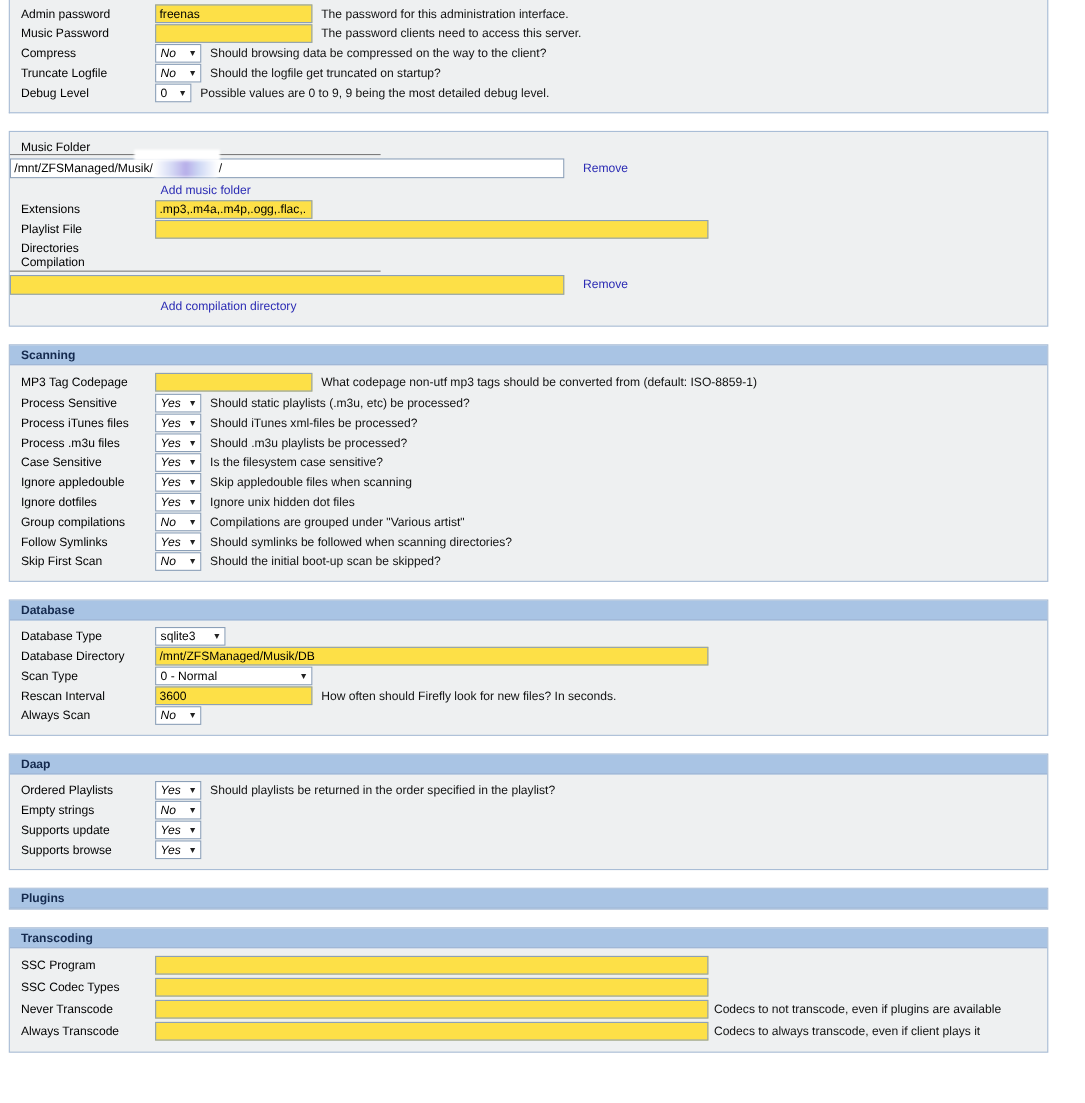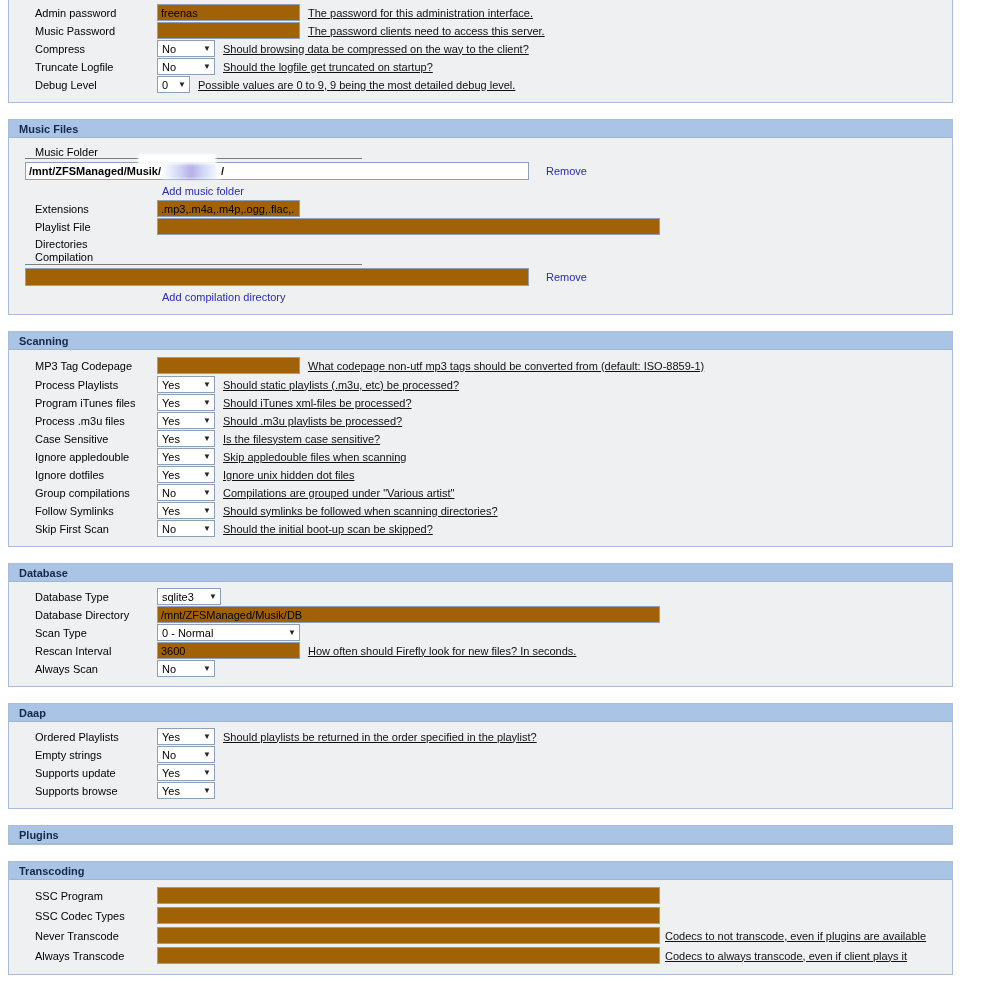--- a/index.html
+++ b/index.html
@@ -18,60 +18,59 @@
   }
   .section.first { border-top: none; }
   .sec-header {
     background: #a9c4e4;
     color: #14294d;
     font-weight: bold;
     padding: 3px 10px 2px 10px;
     height: 18px;
     border-bottom: 1px solid #9fb6d4;
   }
-  .sec-body { padding: 6px 8px 8px 10px; position: relative; margin-left: 16px; }
+  .sec-body { padding: 6px 8px 8px 10px; position: relative; }
 
   .row { display: flex; align-items: center; height: 17px; margin-bottom: 1px; white-space: nowrap; }
   .row.tall { height: auto; }
   .lbl { width: 122px; flex-shrink: 0; color: #000; }
-  .desc { margin-left: 8px; color: #111; text-decoration: underline; }
+  .desc { margin-left: 8px; color: #111; }
 
   input.txt {
-    height: 17px; border: 1px solid #8ca0b8; background: #a16207;
+    height: 17px; border: 1px solid #8ca0b8; background: #fde047;
     font-family: "Liberation Sans", sans-serif; font-size: 11px;
     padding: 0 3px; margin: 0;
   }
   .w-s { width: 143px; }
   .w-l { width: 503px; }
 
   .sel {
     display: inline-flex; align-items: center; justify-content: space-between;
     height: 17px; border: 1px solid #8ca0b8; background: #fff;
     padding: 0 3px 0 4px; cursor: default; flex-shrink: 0;
   }
   .sel .arrow { font-size: 8px; color: #222; margin-left: 5px; line-height: 1; }
   .sel-xs { width: 33px; }
-  .sel-s  { width: 58px; }
+  .sel-s  { width: 42px; font-style: italic; }
   .sel-m  { width: 64px; }
   .sel-l  { width: 143px; }
 
   a.link { color: #2b2bb4; text-decoration: none; cursor: pointer; }
 
   .label-rule {
     margin-left: -10px; padding-left: 10px; width: 337px;
     border-bottom: 1px solid #7d7d7d;
   }
   .two-line { line-height: 13px; padding-top: 2px; }
 
   .fullrow { margin-left: -10px; }
   .fake-input {
     width: 504px; height: 18px; border: 1px solid #8ca0b8; background: #fff;
     display: flex; align-items: center; padding: 0 3px; position: relative;
     font-size: 11px;
-    font-weight: bold;
   }
   .redacted {
     display: inline-block; width: 58px; height: 15px; margin: 0 1px;
     background: linear-gradient(90deg, #ffffff 0%, #d9def6 25%, #b7aee9 50%, #cdd7f4 70%, #ffffff 100%);
     filter: blur(1.5px);
   }
   .blur-blob {
     position: absolute; top: -9px; left: 112px; width: 78px; height: 10px;
     background: #fff; filter: blur(1px); pointer-events: none;
   }
@@ -118,21 +117,20 @@
         <span class="sel sel-xs">
           <span>0</span>
           <span class="arrow">▼</span>
         </span>
         <span class="desc">Possible values are 0 to 9, 9 being the most detailed debug level.</span>
       </div>
     </div>
   </div>
 
   <div class="section">
-    <div class="sec-header">Music Files</div>
     <div class="sec-body">
       <div class="row" style="height:16px;">
         <span class="label-rule">Music Folder</span>
       </div>
       <div class="row fullrow gap-sm" style="height:20px;">
         <div class="fake-input">
           <span class="blur-blob"></span>
           <span>/mnt/ZFSManaged/Musik/</span>
             <span class="redacted"></span>
             <span>/</span>
@@ -168,29 +166,29 @@
 
   <div class="section">
     <div class="sec-header">Scanning</div>
     <div class="sec-body">
       <div class="row" style="height:19px;">
         <span class="lbl">MP3 Tag Codepage</span>
         <input class="txt w-s" type="text" value="" style="">
         <span class="desc">What codepage non-utf mp3 tags should be converted from (default: ISO-8859-1)</span>
       </div>
       <div class="row">
-        <span class="lbl">Process Playlists</span>
+        <span class="lbl">Process Sensitive</span>
         <span class="sel sel-s">
             <span>Yes</span>
             <span class="arrow">▼</span>
           </span>
         <span class="desc">Should static playlists (.m3u, etc) be processed?</span>
       </div>
       <div class="row">
-        <span class="lbl">Program iTunes files</span>
+        <span class="lbl">Process iTunes files</span>
         <span class="sel sel-s">
             <span>Yes</span>
             <span class="arrow">▼</span>
           </span>
         <span class="desc">Should iTunes xml-files be processed?</span>
       </div>
       <div class="row">
         <span class="lbl">Process .m3u files</span>
         <span class="sel sel-s">
             <span>Yes</span>

